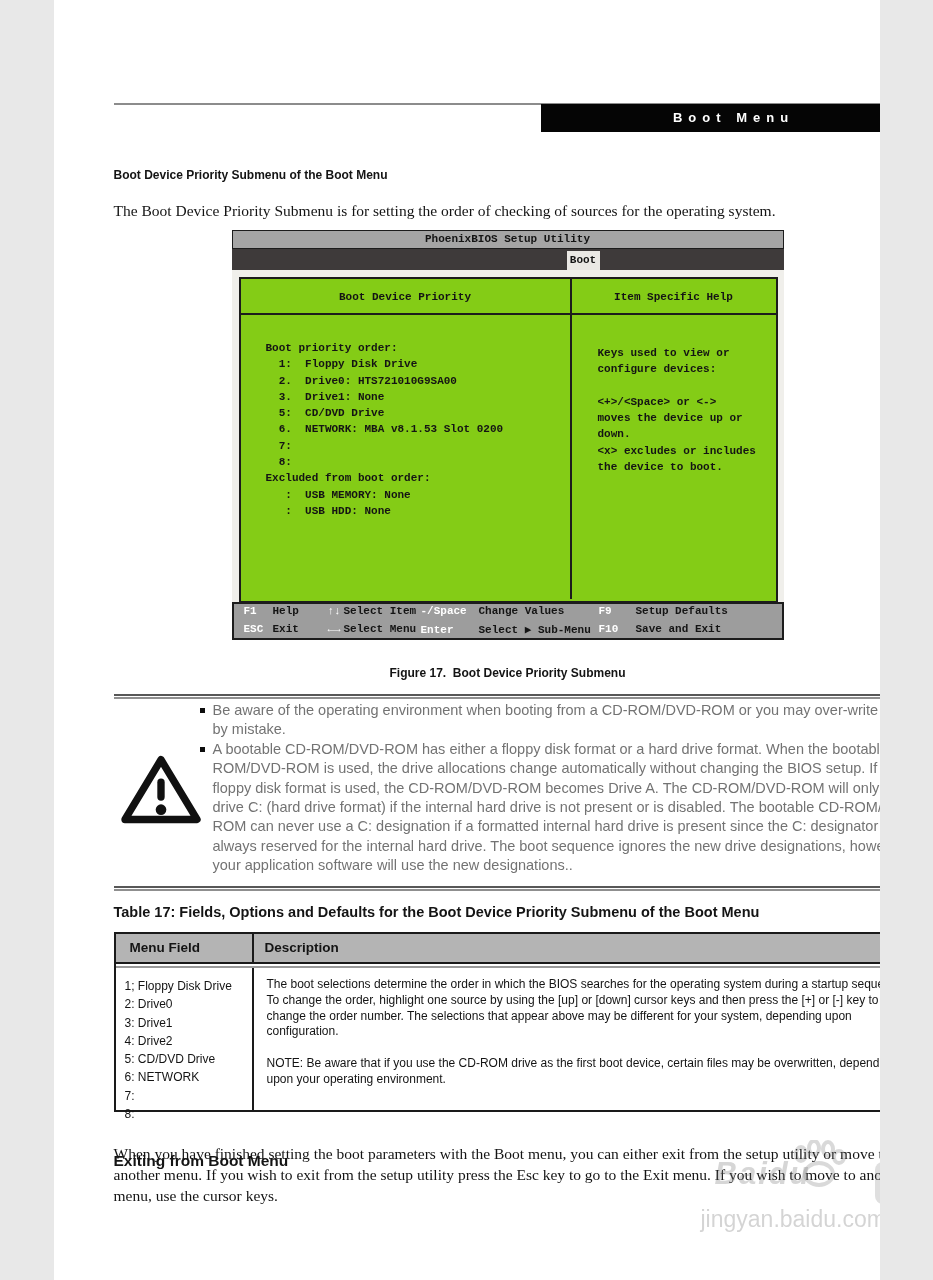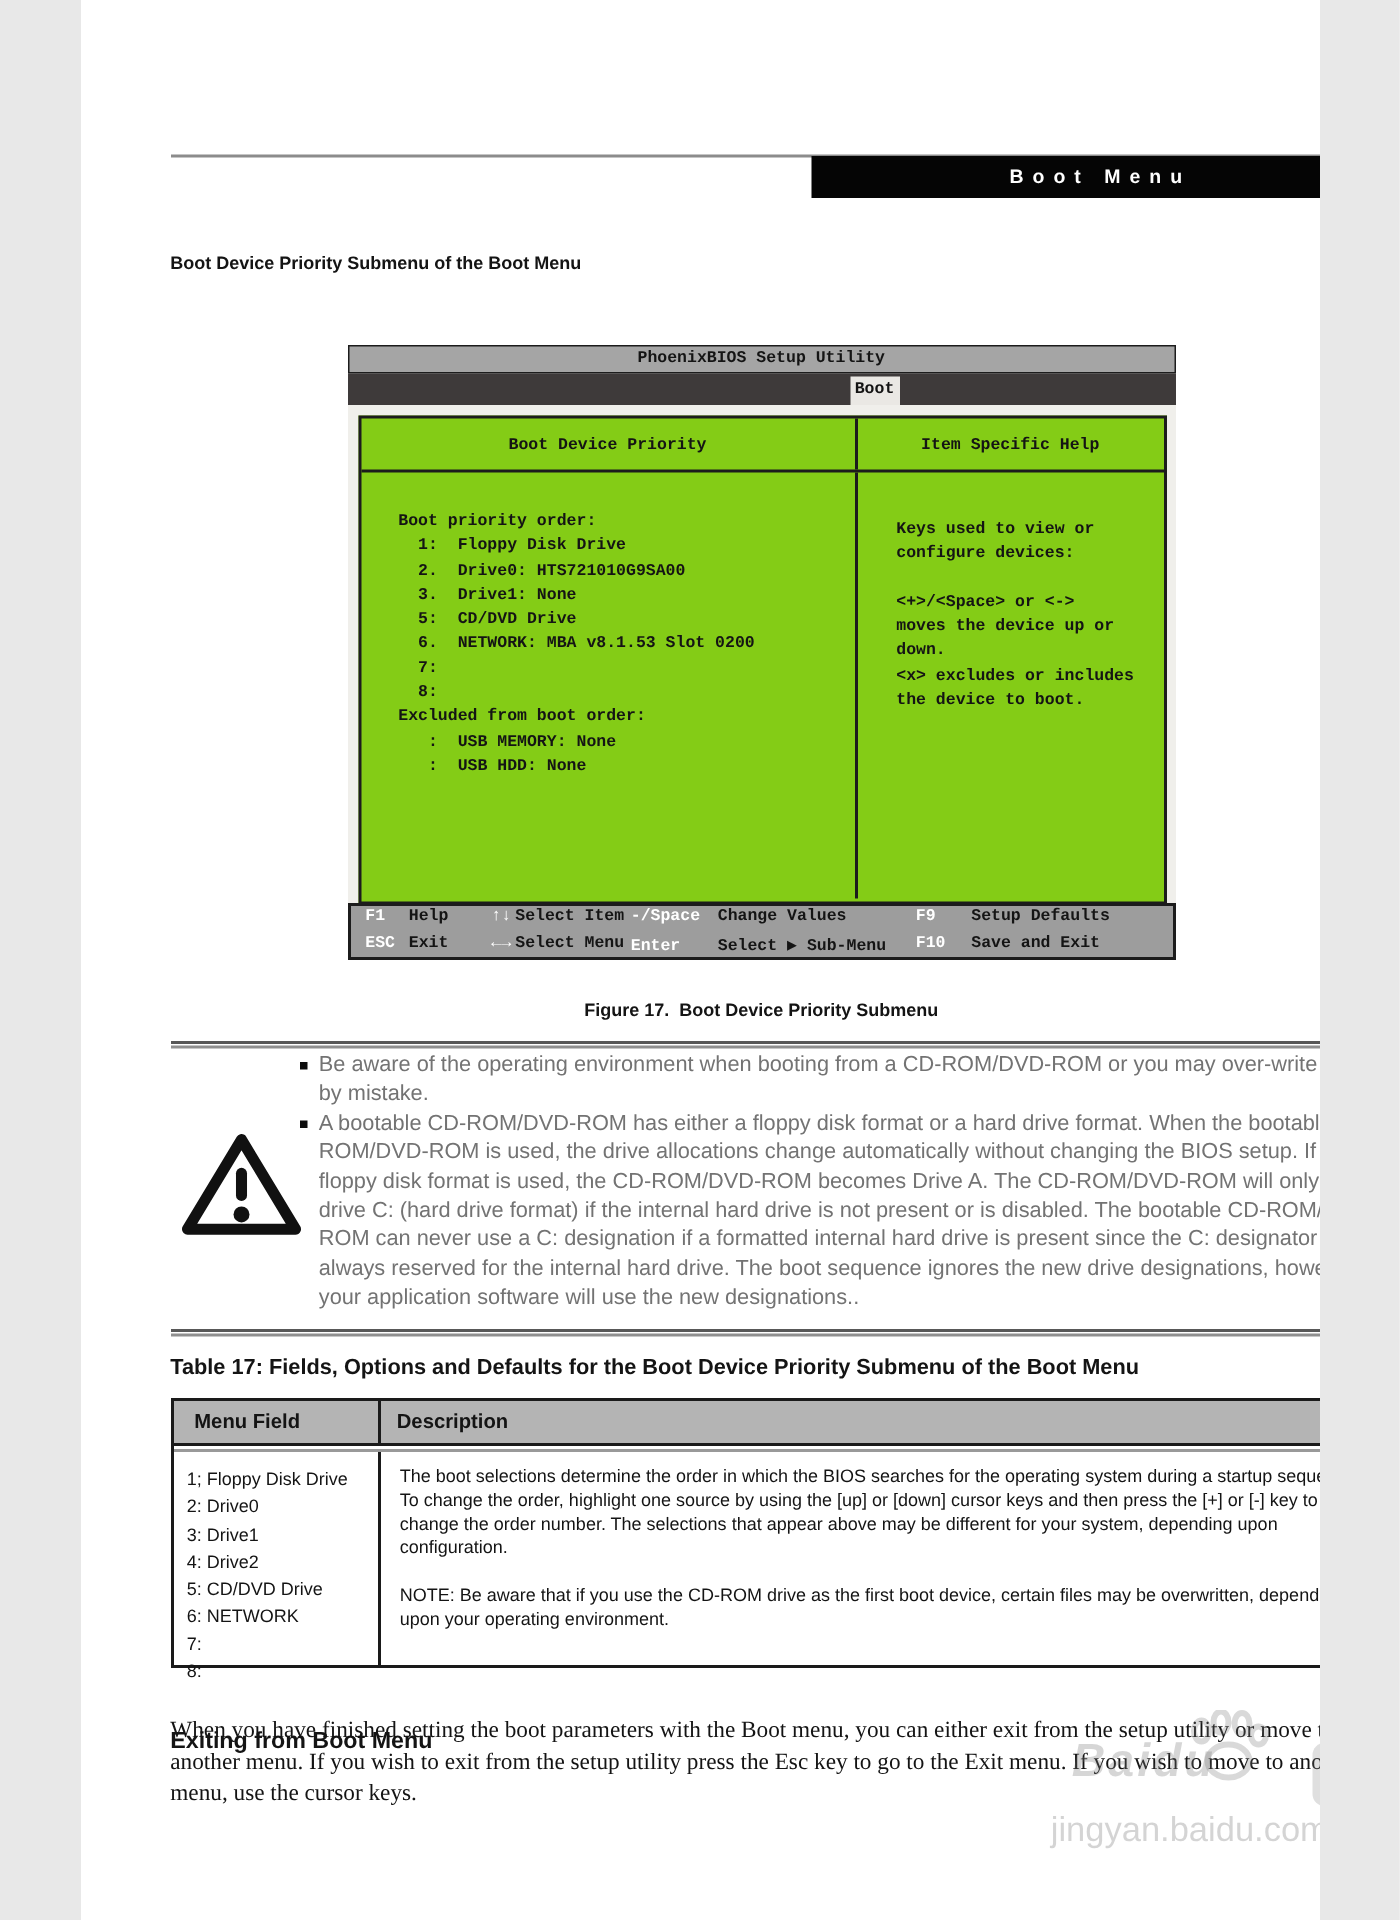--- a/index.html
+++ b/index.html
@@ -55,21 +55,21 @@
 
   .bios-keybar {
     position:absolute; left:0; top:372px; width:552px; height:38px;
     background:#9d9d9d; border:2px solid #1c1c1c;
   }
   .kb-row { position:relative; height:17px; margin-top:1px; }
   .kb-cell { position:absolute; white-space:pre; }
   .kb-cell.c1 { left:10px; }  .kb-cell.c1 .kb-key { width:29px; }
   .kb-cell.c2 { left:94px; }  .kb-cell.c2 .kb-key { width:16px; }
   .kb-cell.c3 { left:187px; } .kb-cell.c3 .kb-key { width:58px; }
-  .kb-cell.c4 { left:365px; } .kb-cell.c4 .kb-key { width:37px;margin-left:12px; }
+  .kb-cell.c4 { left:365px; } .kb-cell.c4 .kb-key { width:37px; }
   .kb-key { display:inline-block; color:#ffffff; }
   .kb-label { color:#141414; }
 
   
   .fig-caption {
     position:absolute; left:178px; top:666px; width:552px;
     text-align:center; font-size:12px; font-weight:bold; white-space:pre;
   }
 
   
@@ -133,20 +133,21 @@
 </style>
 </head>
 <body>
 
 <div class="page">
 
   <div class="top-rule"></div>
   <div class="header-tab">Boot Menu</div>
 
   <h1 class="sec-title">Boot Device Priority Submenu of the Boot Menu</h1>
+  <p class="intro">The Boot Device Priority Submenu is for setting the order of checking of sources for the operating system.</p>
 
   <div class="bios">
     <div class="bios-titlebar">PhoenixBIOS Setup Utility</div>
     <div class="bios-menubar">
       <span class="bios-tab">Boot</span>
     </div>
     <div class="bios-main">
       <div class="panel-headers">
         <div class="ph-left">Boot Device Priority</div>
         <div class="ph-right">Item Specific Help</div>

